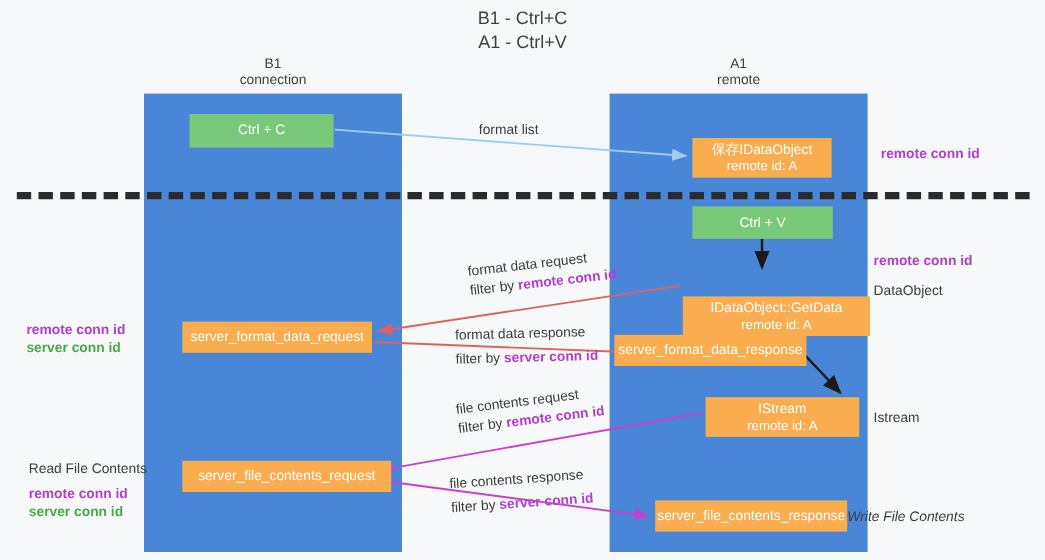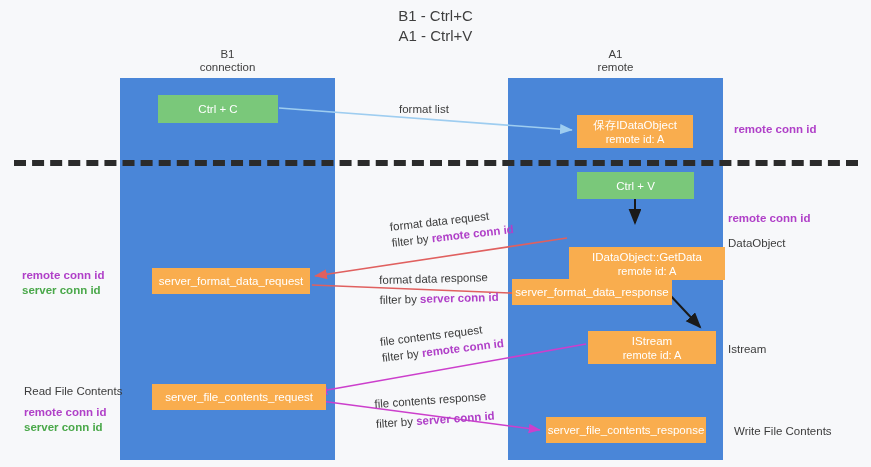--- a/index.html
+++ b/index.html
@@ -60,21 +60,21 @@
   
   .side-label{position:absolute;font-size:11.5px;line-height:15px;}
   .purple{color:#b040c8;font-weight:bold;}
   .green-t{color:#4aa84a;font-weight:bold;}
   .plain{color:#3c3c3c;}
 
   #lbl-rc-top{left:734px;top:122px;}
   #lbl-rc-mid{left:728px;top:211px;}
   #lbl-dataobject{left:728px;top:236px;}
   #lbl-istream{left:728px;top:342px;}
-  #lbl-write{left:734px;top:424px;}
+  #lbl-write{left:706px;top:424px;font-style:italic;}
 
   #lbl-left-mid{left:22px;top:268px;text-align:left;}
   #lbl-left-bottom{left:24px;top:384px;text-align:left;}
 
   
   .edge-label{
     position:absolute;font-size:11.5px;line-height:16px;white-space:nowrap;
     color:#3c3c3c;
   }
   #el-formatlist{left:399px;top:101px;}

